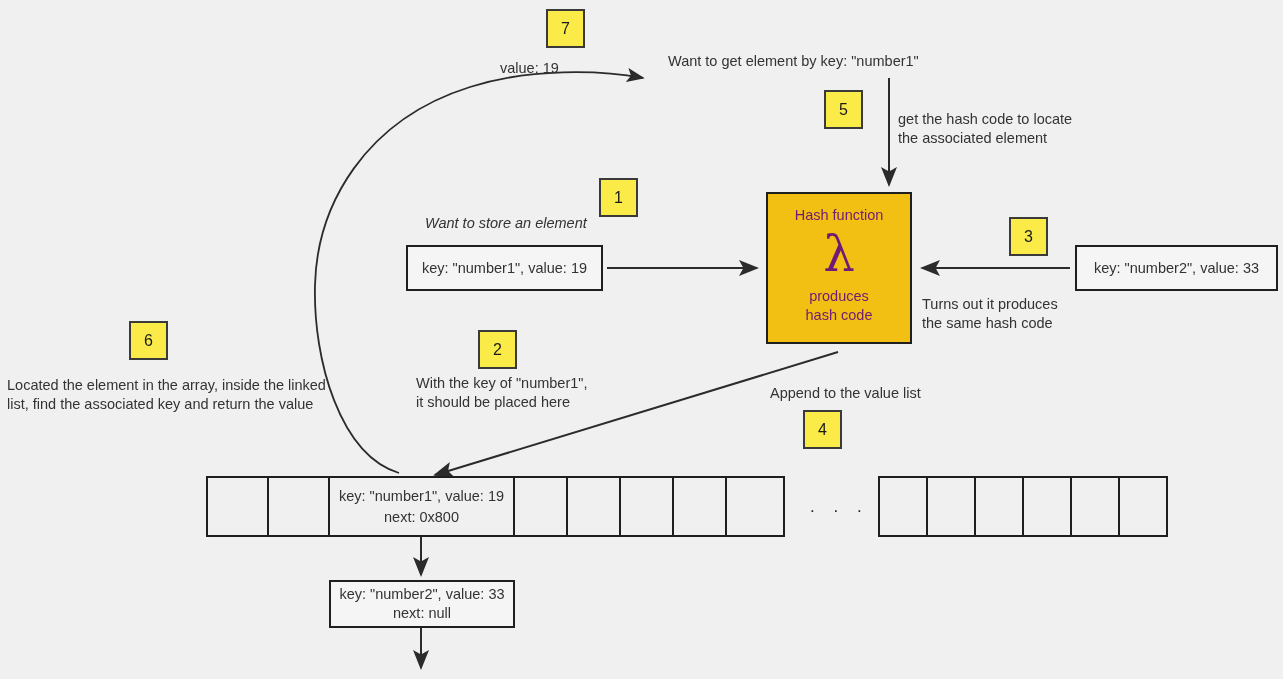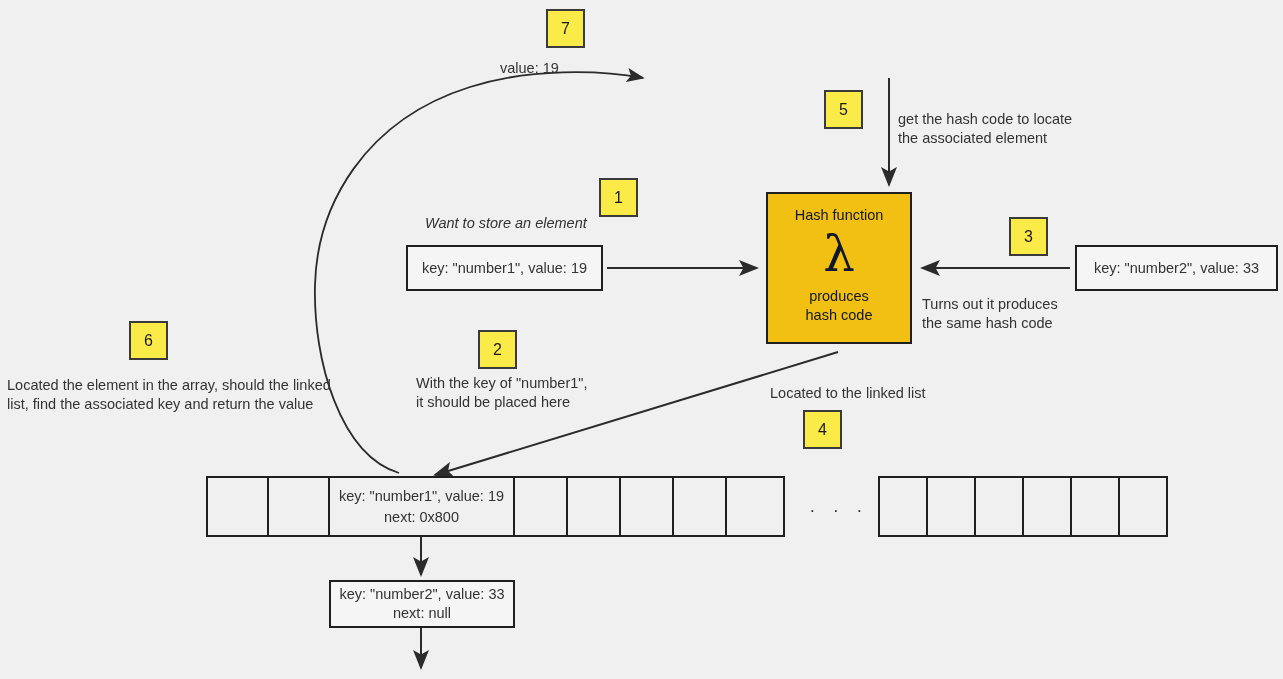--- a/index.html
+++ b/index.html
@@ -51,21 +51,21 @@
     align-items: center;
     justify-content: center;
     text-align: center;
     white-space: pre;
   }
   .hashbox {
     position: absolute;
     background: #f2c013;
     border: 2px solid #1f1f1f;
     box-sizing: border-box;
-    color: #0f172a;
+    color: #701a75;
     display: flex;
     flex-direction: column;
     align-items: center;
     text-align: center;
   }
   .hash-title { font-size: 14.5px; margin-top: 13px; }
   .hash-lambda {
     font-size: 50px;
     line-height: 54px;
     margin-top: 4px;
@@ -133,35 +133,36 @@
   <div class="badge" style="left:546px; top:9px;">7</div>
   <div class="badge" style="left:824px; top:90px;">5</div>
   <div class="badge" style="left:599px; top:178px;">1</div>
   <div class="badge" style="left:1009px; top:217px;">3</div>
   <div class="badge" style="left:129px; top:321px;">6</div>
   <div class="badge" style="left:478px; top:330px;">2</div>
   <div class="badge" style="left:803px; top:410px;">4</div>
 
   <div class="txt center" style="left:500px; top:59px; width:92px;">value: 19</div>
 
+  <div class="txt" style="left:668px; top:52px;">Want to get element by key: "number1"</div>
 
   <div class="txt center" style="left:898px; top:110px; width:180px;">get the hash code to locate
 the associated element</div>
 
   <div class="txt" style="left:425px; top:214px;font-style:italic;">Want to store an element</div>
 
   <div class="txt center" style="left:922px; top:295px; width:146px;">Turns out it produces
 the same hash code</div>
 
   <div class="txt center" style="left:416px; top:374px; width:174px;">With the key of "number1",
 it should be placed here</div>
 
-  <div class="txt" style="left:770px; top:384px;">Located to the linked list</div>
-
-  <div class="txt center" style="left:7px; top:376px; width:322px;">Located the element in the array, should the linked
+  <div class="txt" style="left:770px; top:384px;">Append to the value list</div>
+
+  <div class="txt center" style="left:7px; top:376px; width:322px;">Located the element in the array, inside the linked
 list, find the associated key and return the value</div>
 
   <div class="box" style="left:406px; top:245px; width:197px; height:46px;">
     <span>key: "number1", value: 19</span>
   </div>
 
   <div class="box" style="left:1075px; top:245px; width:203px; height:46px;">
     <span>key: "number2", value: 33</span>
   </div>
 

